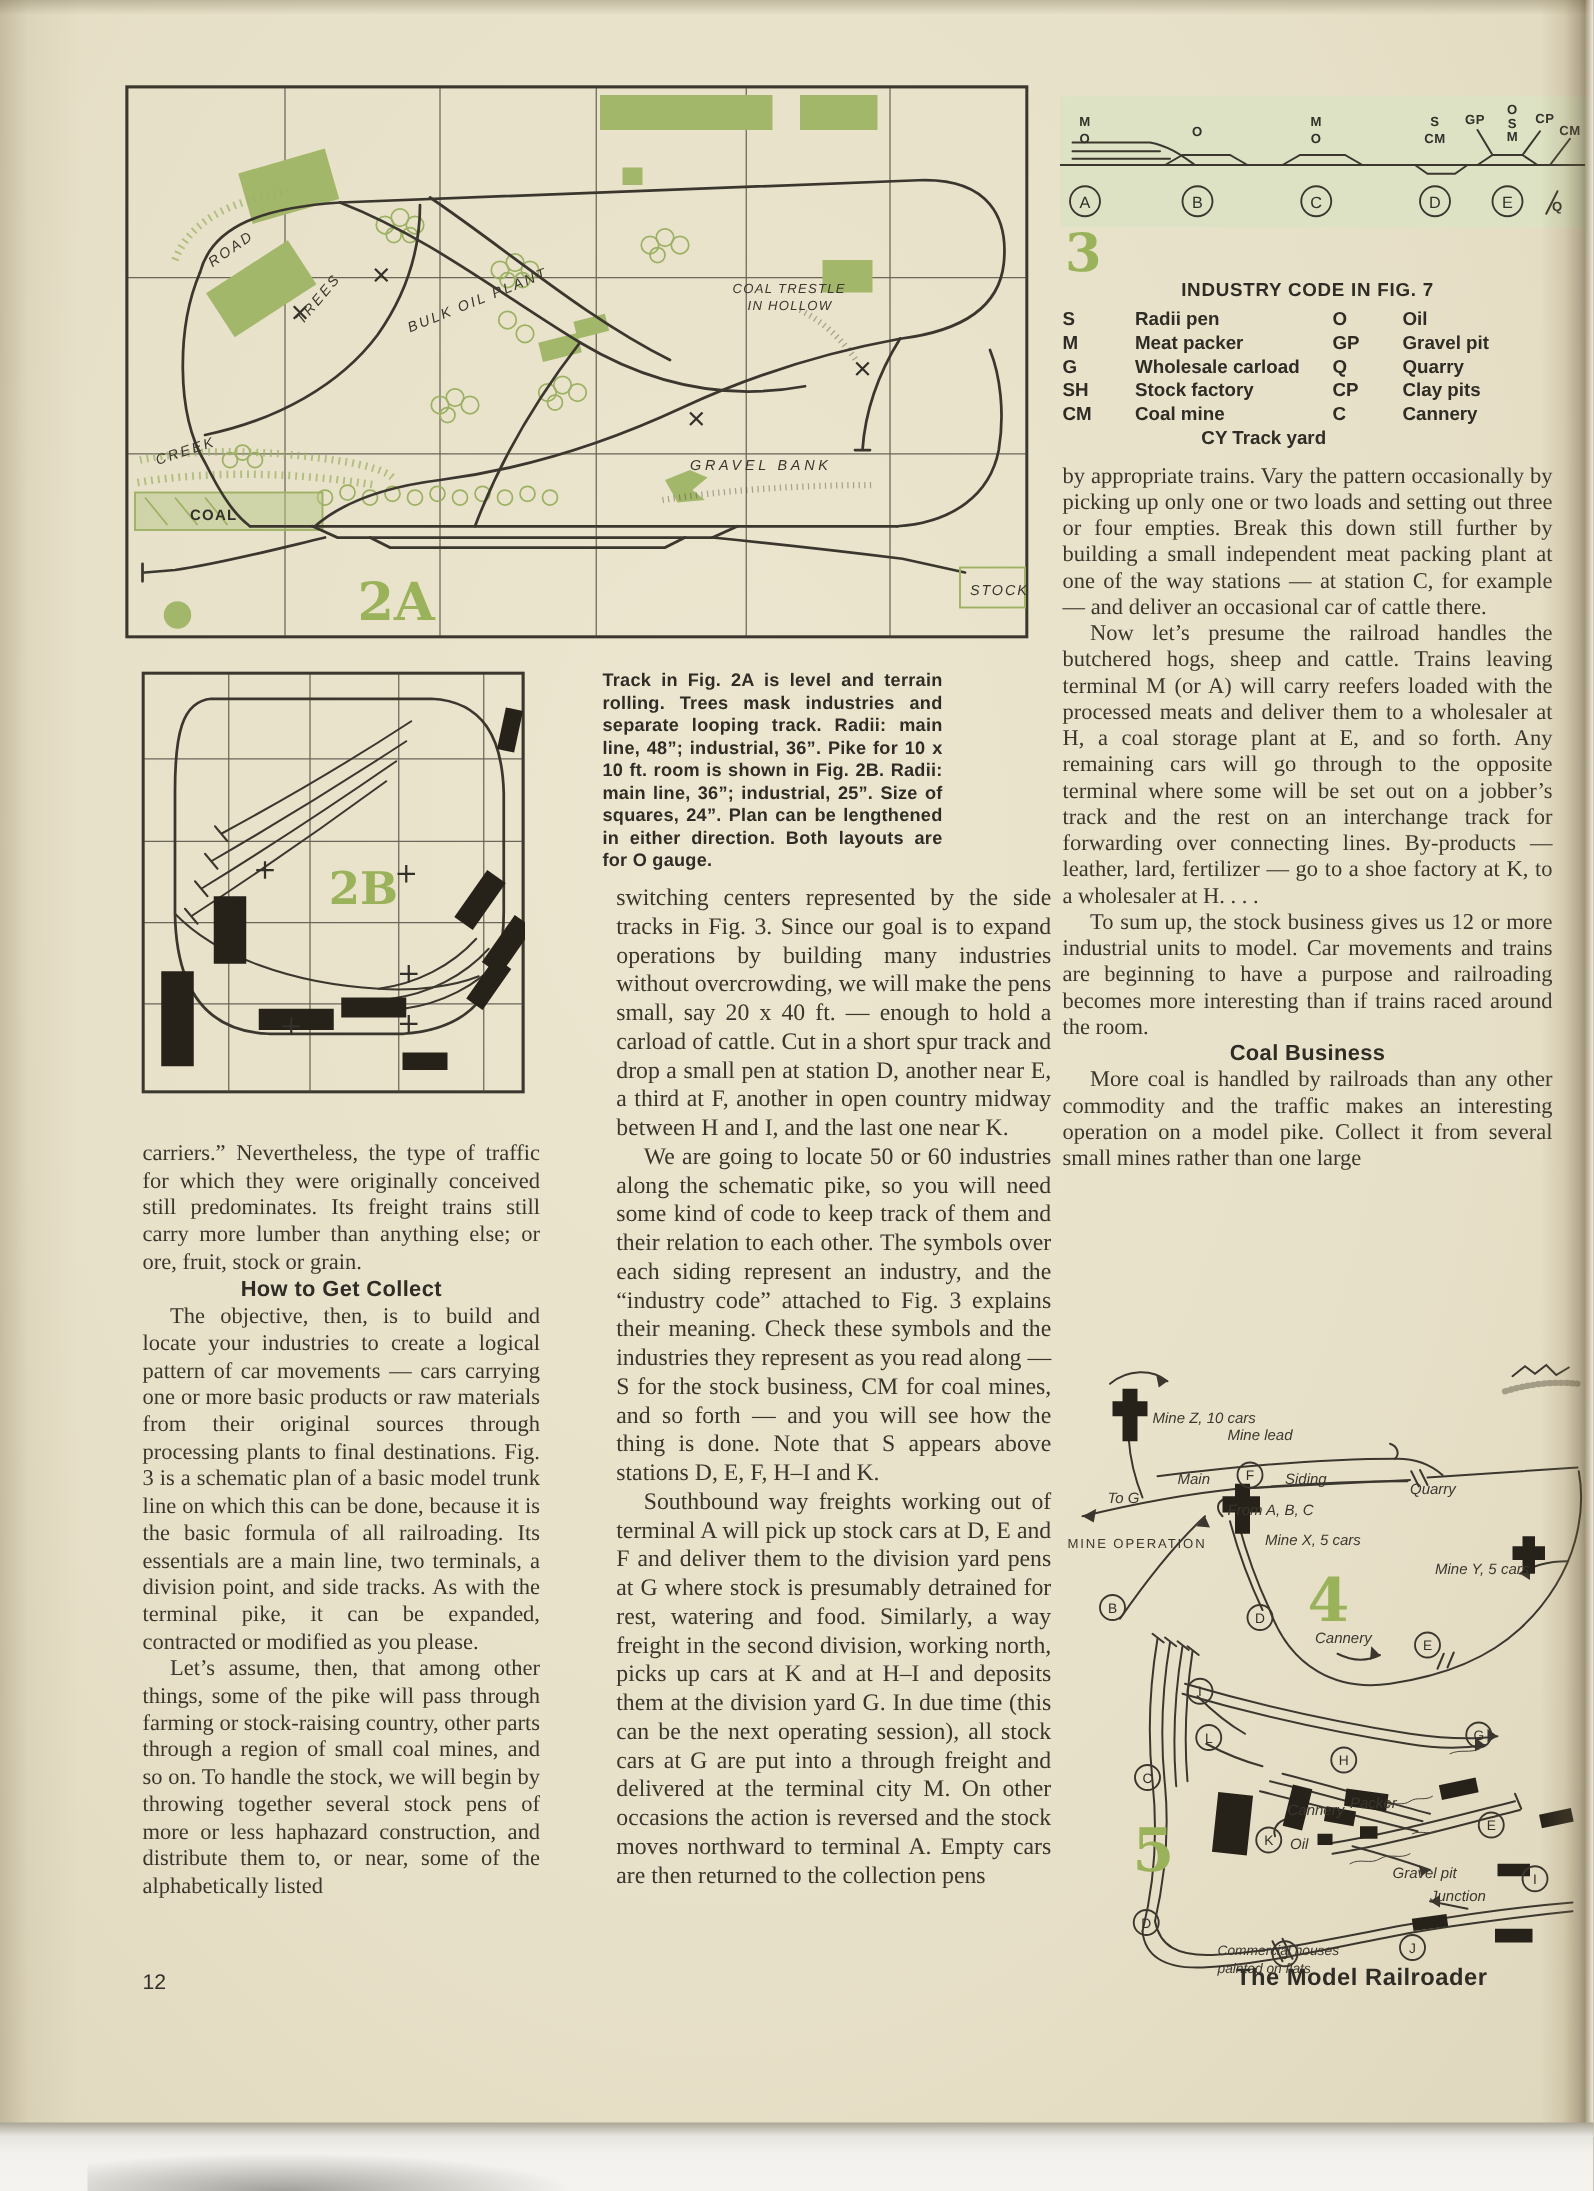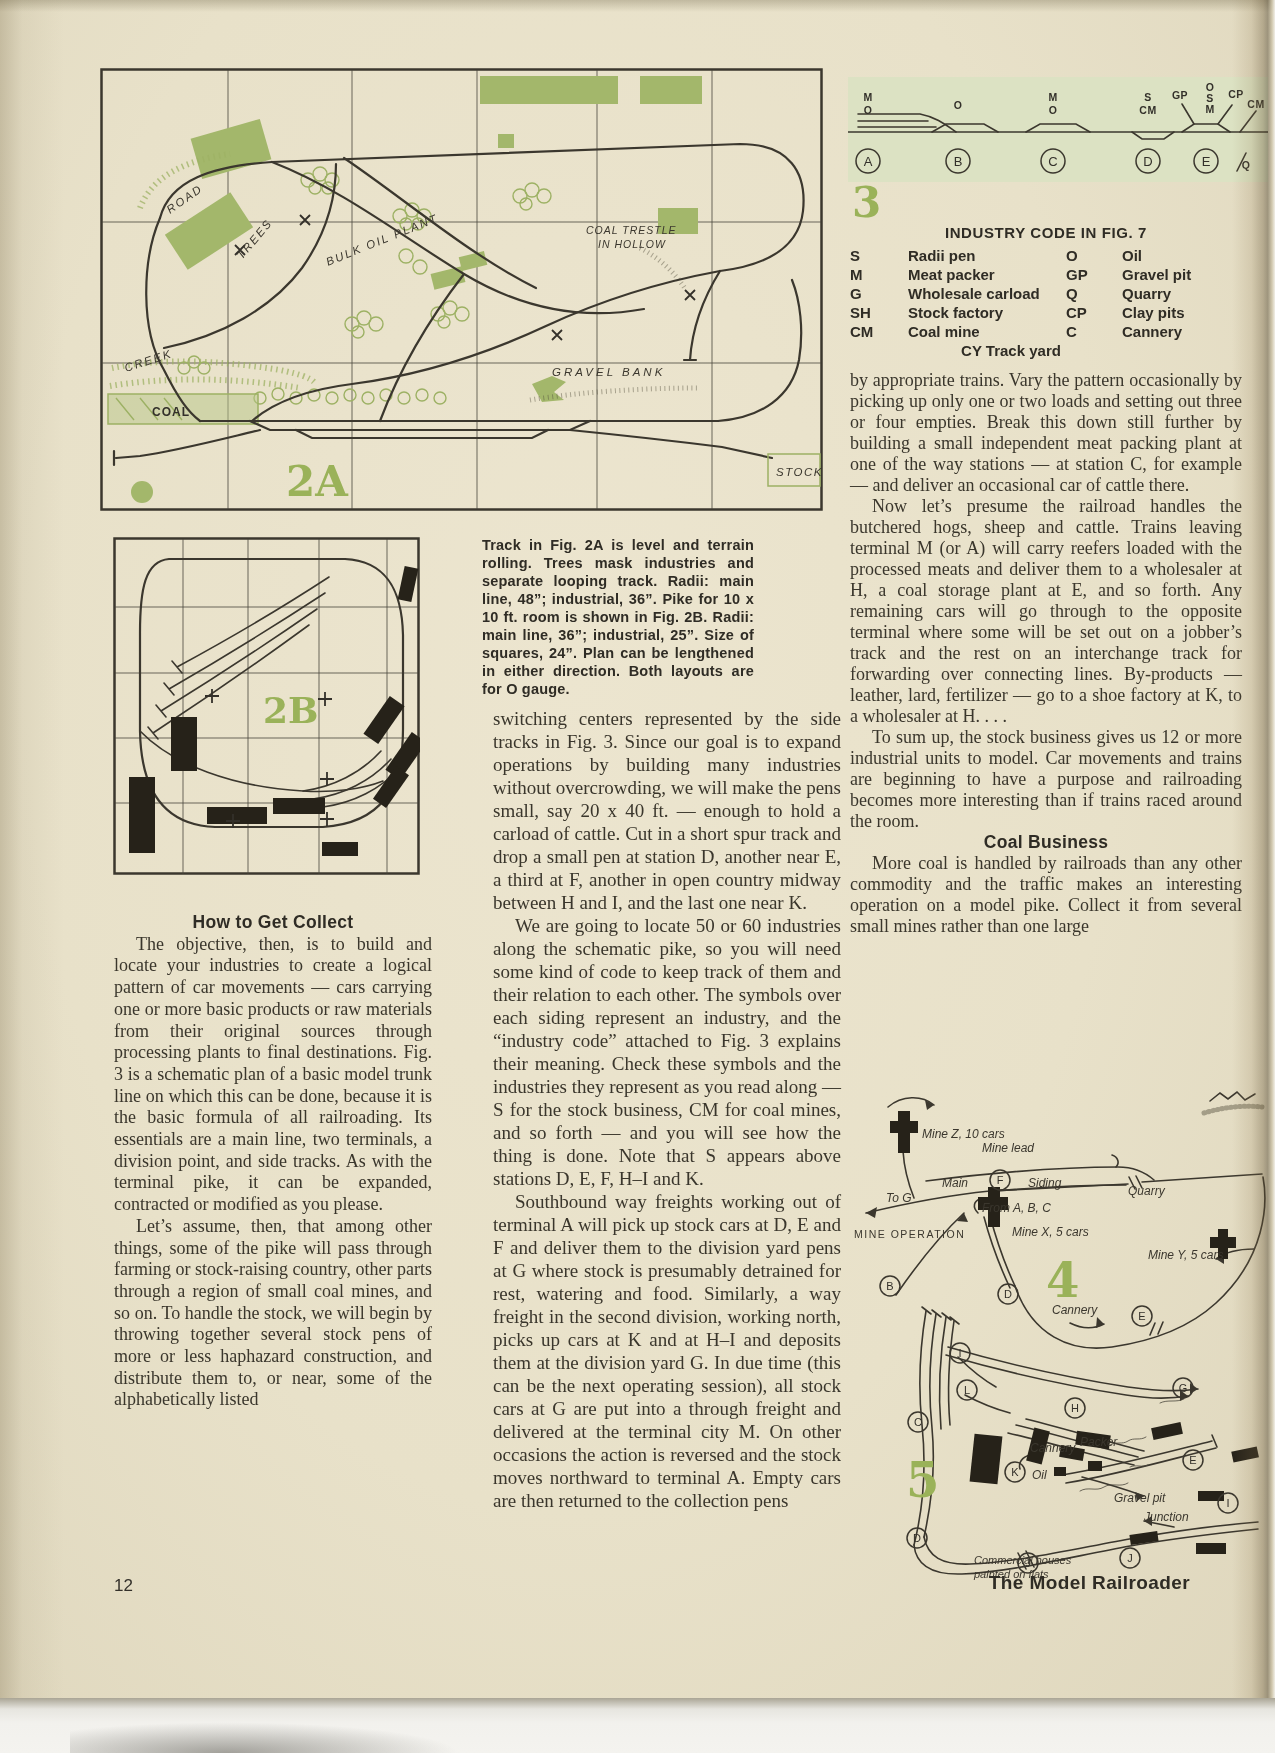--- a/index.html
+++ b/index.html
@@ -277,20 +277,21 @@
       <span class="icn">Coal mine</span>
       <span class="icc2">C</span>
       <span class="icn2">Cannery</span>
     </div>
     <div class="icfooter">CY Track yard</div>
   </div>
 
   <div class="caption">Track in Fig. 2A is level and terrain rolling. Trees mask industries and separate looping track. Radii: main line, 48”; industrial, 36”. Pike for 10 x 10 ft. room is shown in Fig. 2B. Radii: main line, 36”; industrial, 25”. Size of squares, 24”. Plan can be lengthened in either direction. Both layouts are for O gauge.</div>
 
   <div class="col leftcol">
+    <p>carriers.” Nevertheless, the type of traffic for which they were originally conceived still predominates. Its freight trains still carry more lumber than anything else; or ore, fruit, stock or grain.</p>
     <p class="colhead">How to Get Collect</p>
     <p class="ind">The objective, then, is to build and locate your industries to create a logical pattern of car movements — cars carrying one or more basic products or raw materials from their original sources through processing plants to final destinations. Fig. 3 is a schematic plan of a basic model trunk line on which this can be done, because it is the basic formula of all railroading. Its essentials are a main line, two terminals, a division point, and side tracks. As with the terminal pike, it can be expanded, contracted or modified as you please.</p>
     <p class="ind">Let’s assume, then, that among other things, some of the pike will pass through farming or stock-raising country, other parts through a region of small coal mines, and so on. To handle the stock, we will begin by throwing together several stock pens of more or less haphazard construction, and distribute them to, or near, some of the alphabetically listed</p>
   </div>
 
   <div class="col midcol">
     <p>switching centers represented by the side tracks in Fig. 3. Since our goal is to expand operations by building many industries without overcrowding, we will make the pens small, say 20 x 40 ft. — enough to hold a carload of cattle. Cut in a short spur track and drop a small pen at station D, another near E, a third at F, another in open country midway between H and I, and the last one near K.</p>
     <p class="ind">We are going to locate 50 or 60 industries along the schematic pike, so you will need some kind of code to keep track of them and their relation to each other. The symbols over each siding represent an industry, and the “industry code” attached to Fig. 3 explains their meaning. Check these symbols and the industries they represent as you read along — S for the stock business, CM for coal mines, and so forth — and you will see how the thing is done. Note that S appears above stations D, E, F, H–I and K.</p>
     <p class="ind">Southbound way freights working out of terminal A will pick up stock cars at D, E and F and deliver them to the division yard pens at G where stock is presumably detrained for rest, watering and food. Similarly, a way freight in the second division, working north, picks up cars at K and at H–I and deposits them at the division yard G. In due time (this can be the next operating session), all stock cars at G are put into a through freight and delivered at the terminal city M. On other occasions the action is reversed and the stock moves northward to terminal A. Empty cars are then returned to the collection pens</p>
   </div>

